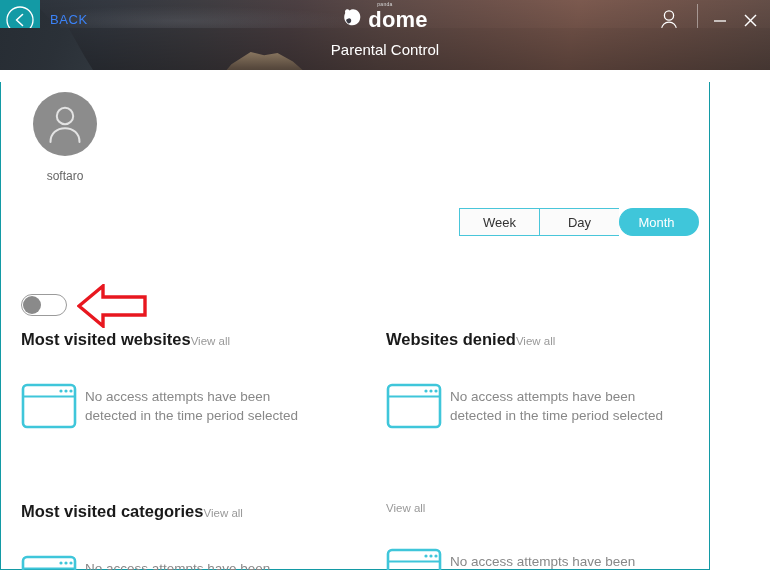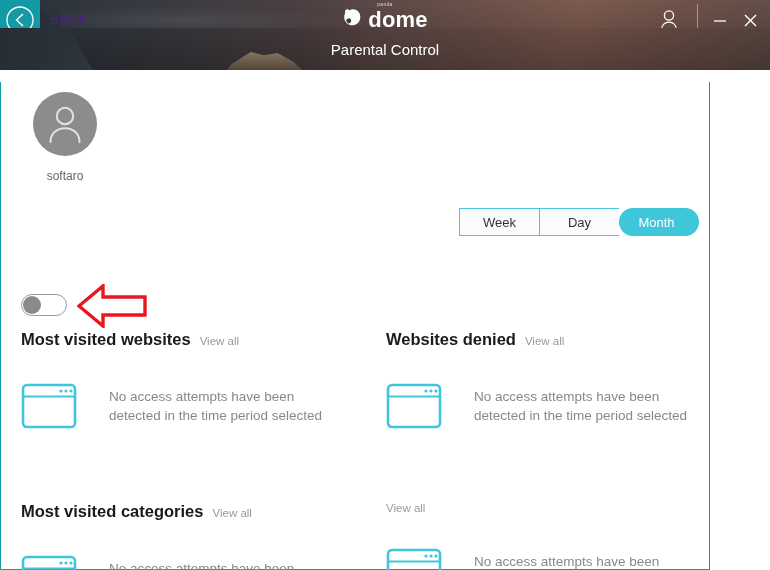--- a/index.html
+++ b/index.html
@@ -79,21 +79,21 @@
     left: 0; top: 0;
     width: 40px; height: 40px;
     background: #139aa5;
     display: flex;
     align-items: center;
     justify-content: center;
   }
   .back-label {
     position: absolute;
     left: 50px; top: 12px;
-    color: #4c1d95;
+    color: #3b82f6;
     font-size: 13px;
     letter-spacing: 0.6px;
   }
 
   
   .logo-wrap {
     position: absolute;
     left: 0; top: 0;
     width: 770px; height: 40px;
     display: flex;
@@ -255,36 +255,36 @@
   .panels {
     position: absolute;
     left: 0; top: 160px;
     width: 768px;
     height: 320px;
   }
   .panel { position: absolute; }
   .panel-head {
     display: flex;
     align-items: baseline;
-    gap: 9px;
+    gap: 0;
   }
   .panel-title {
     font-size: 16.5px;
     font-weight: 700;
     color: #1a1a1a;
   }
   .panel-viewall {
     font-size: 11.5px;
     color: #999999;
   }
   .panel-body {
     margin-top: 34px;
     display: flex;
     align-items: center;
-    gap: 32px;
+    gap: 8px;
   }
   .browser-icon { flex: none; }
   .empty-text {
     font-size: 13.5px;
     color: #888888;
     line-height: 19px;
     white-space: pre-line;
   }
 </style>
 </head>

